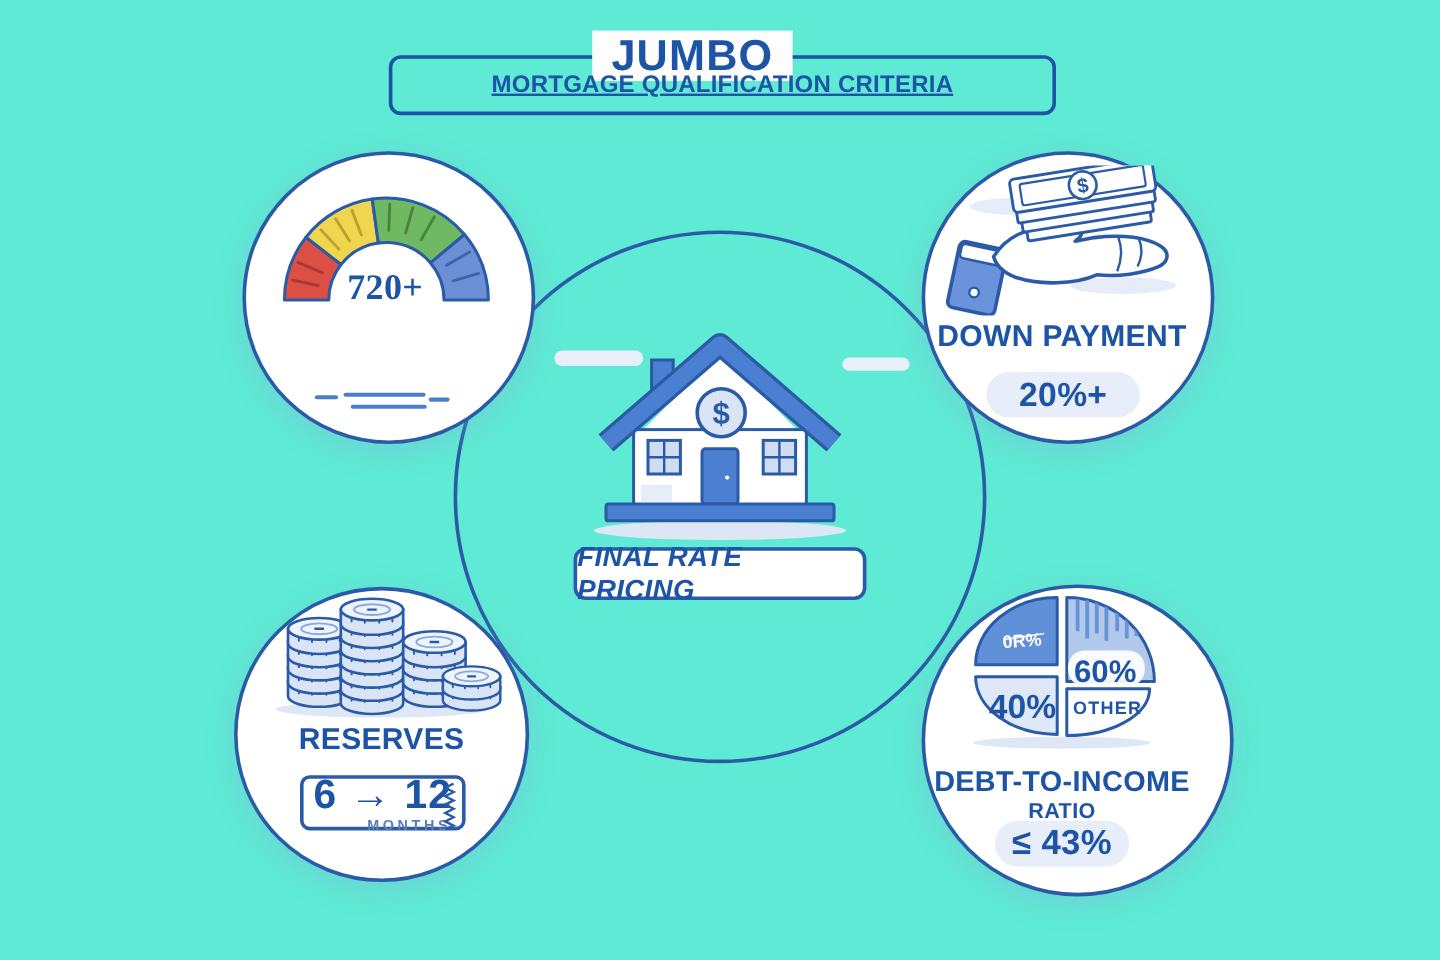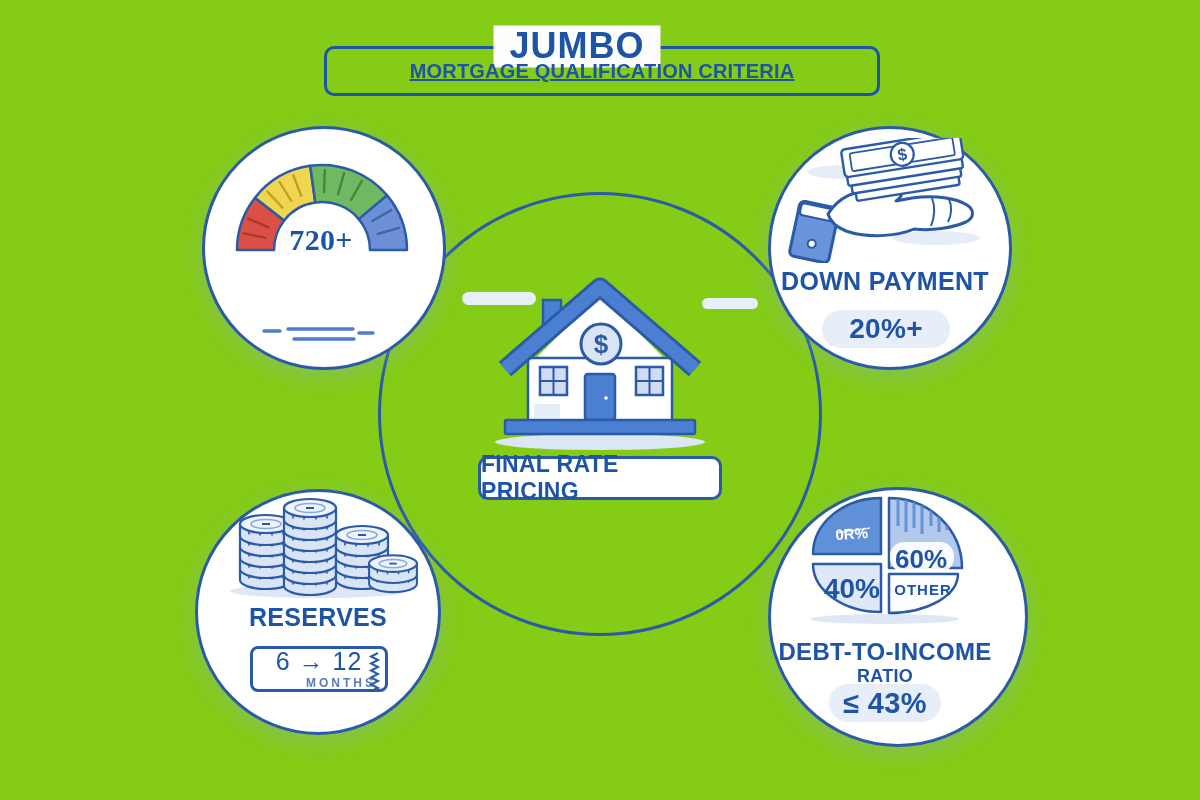--- a/index.html
+++ b/index.html
@@ -1,18 +1,18 @@
 <!DOCTYPE html>
 <html><head>
 <meta charset="utf-8">
 <style>
   html,body{margin:0;padding:0;}
   .stage{
     position:relative;width:1200px;height:800px;overflow:hidden;
-    background:#84cc16;
+    background:#5eead4;
     font-family:"Liberation Sans","DejaVu Sans",sans-serif;
     color:#1d54a6;
   }
   .abs{position:absolute;}
   .lbl{
     position:absolute;transform:translate(-50%,-50%);
     font-weight:bold;white-space:nowrap;color:#1d54a6;letter-spacing:.3px;
   }
   
   .title-box{
@@ -50,29 +50,29 @@
   .dot.small{width:17px;height:17px;}
   
   .pill{
     position:absolute;transform:translate(-50%,-50%);
     background:#e7eef9;border-radius:20px;z-index:6;
   }
   .center-label-box{
     position:absolute;left:478px;top:456px;width:244px;height:44px;
     border:3px solid #2b5ba6;border-radius:10px;background:#fff;box-sizing:border-box;
     display:flex;align-items:center;justify-content:center;
-    font-size:23px;font-weight:bold;letter-spacing:.3px;z-index:6;
+    font-size:23px;font-weight:bold;letter-spacing:.3px;z-index:6;font-style:italic;
   }
   .months-box{
     position:absolute;left:250px;top:646px;width:138px;height:46px;
     border:3px solid #2b5ba6;border-radius:8px;background:#fff;box-sizing:border-box;
     display:flex;flex-direction:column;align-items:center;justify-content:center;
     line-height:1;z-index:6;
   }
-  .months-value{font-size:25px;font-weight:normal;color:#1d54a6;letter-spacing:1px;}
+  .months-value{font-size:34px;font-weight:bold;color:#1d54a6;letter-spacing:1px;}
   .months-unit{font-size:12px;font-weight:bold;color:#5a7db3;letter-spacing:3px;margin-top:3px;padding-left:44px;}
   .months-zigzag{position:absolute;right:4px;top:3px;}
   .cloud{
     position:absolute;background:#e9eff9;border-radius:10px;z-index:2;
   }
   svg{display:block;}
   svg text{font-family:"Liberation Sans","DejaVu Sans",sans-serif;font-weight:bold;}
 </style>
 </head>
 <body>

